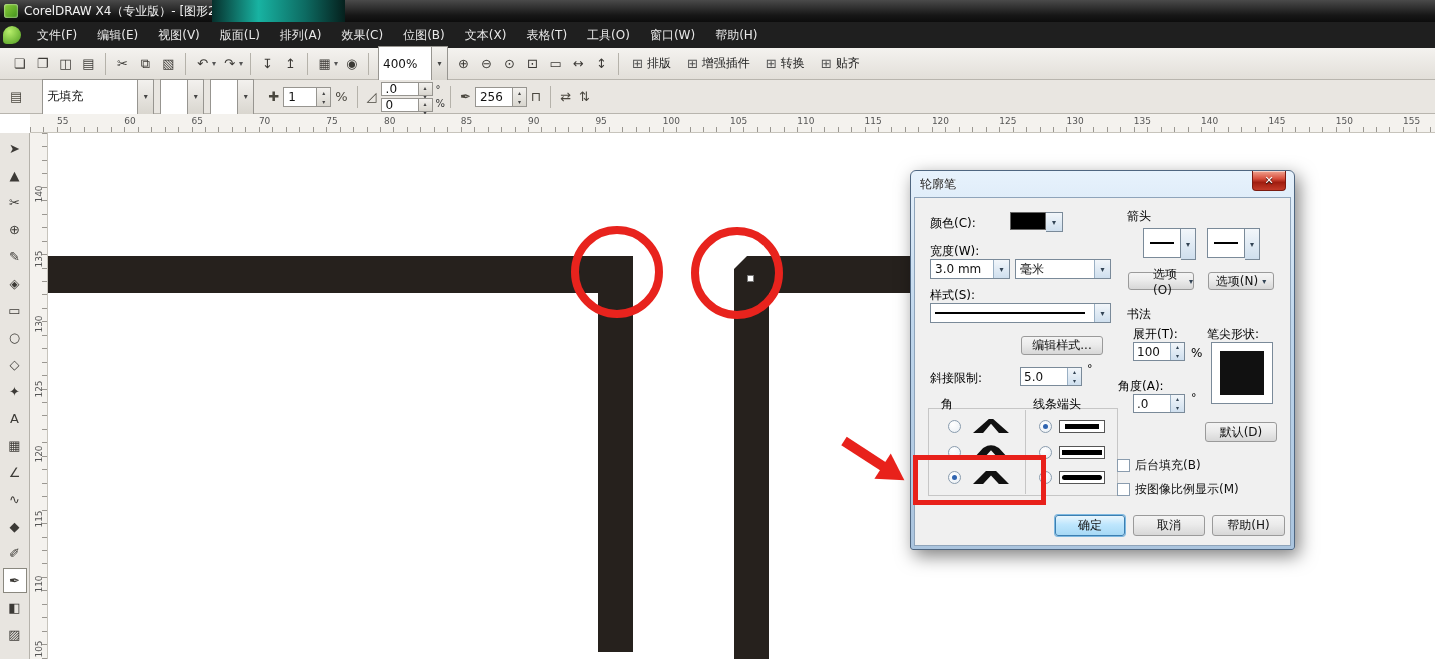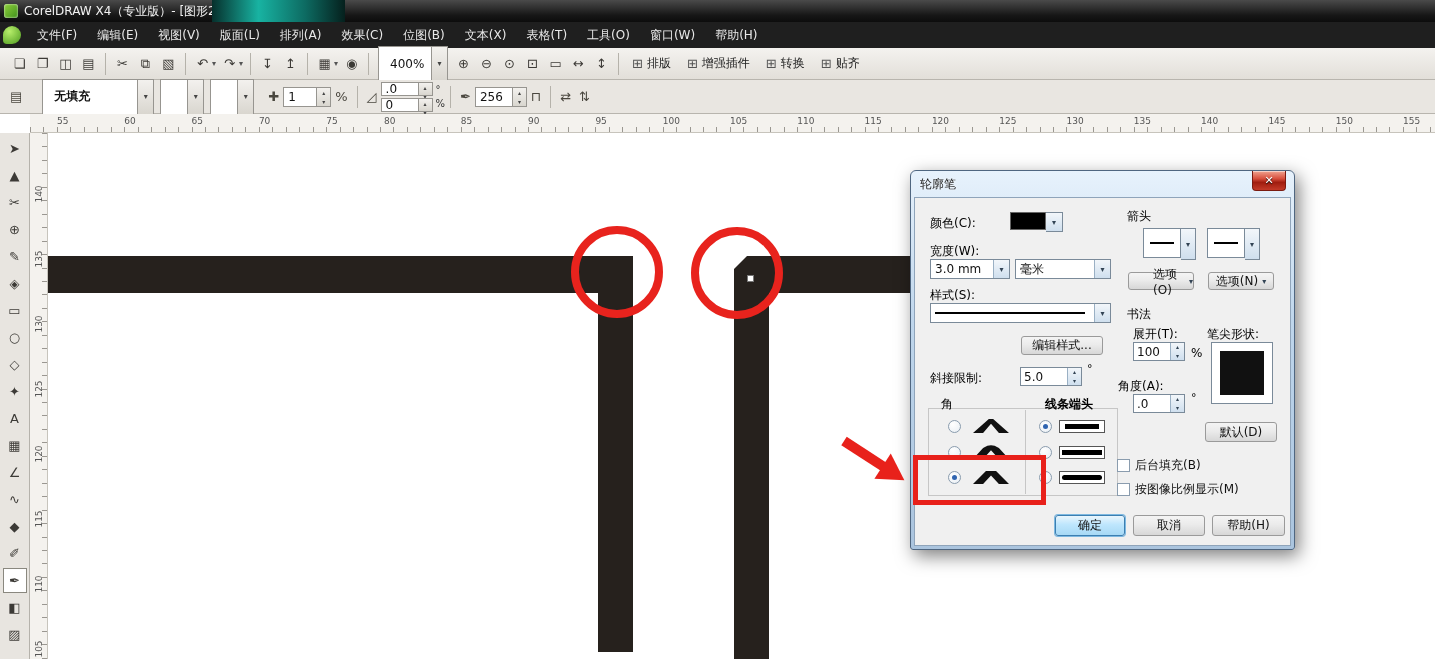--- a/index.html
+++ b/index.html
@@ -22,33 +22,33 @@
   
   .toolbar{position:absolute;left:0;top:48px;width:1435px;height:32px;
            background:linear-gradient(#f4f2ef,#e2dfd9);border-bottom:1px solid #b8b5ae;
            display:flex;align-items:center;padding-left:8px;box-sizing:border-box;}
   .tb-group{display:flex;align-items:center;}
   .tbtn{width:23px;height:24px;display:flex;align-items:center;justify-content:center;
         color:#3c3a36;font-size:13px;}
   .ddarr{font-size:8px;color:#555;margin:0 2px 0 -2px;}
   .vsep{width:1px;height:22px;background:#b5b2aa;margin:0 5px;display:inline-block;}
   .combo{background:#fff;border:1px solid #979590;height:36px;display:flex;align-items:center;
-         padding-left:11px;box-sizing:border-box;}
+         padding-left:4px;box-sizing:border-box;}
   .combo-dd{margin-left:auto;width:15px;height:100%;background:linear-gradient(#f3f1ee,#d9d6cf);
          border-left:1px solid #979590;display:flex;align-items:center;justify-content:center;
          font-size:8px;color:#444;}
   .combo.zoom{width:70px;margin:0 4px;}
   .plugin-btn{display:flex;align-items:center;gap:4px;padding:0 8px;height:24px;color:#222;}
   .pbicon{color:#555;font-size:13px;}
   
   .propbar{position:absolute;left:0;top:80px;width:1435px;height:34px;
            background:#e9e6e1;border-bottom:1px solid #b8b5ae;
            display:flex;align-items:center;padding-left:6px;box-sizing:border-box;}
   .pb-icon{color:#4a473f;font-size:13px;margin:0 4px;}
-  .combo.fill{width:112px;margin-left:16px;font-weight:bold;}
+  .combo.fill{width:112px;margin-left:16px;}
   .combo.small{width:44px;margin-left:6px;}
   .spin{background:#fff;border:1px solid #979590;height:20px;display:flex;align-items:center;
         box-sizing:border-box;}
   .spin .val{padding:0 4px;}
   .spin-ud{margin-left:auto;width:13px;height:100%;display:flex;flex-direction:column;
         border-left:1px solid #979590;background:linear-gradient(#f3f1ee,#d9d6cf);}
   .spin-ud i{font-style:normal;font-size:6px;line-height:9px;text-align:center;color:#444;}
   .stack{display:flex;flex-direction:column;justify-content:center;gap:2px;}
   .stack .spin{height:14px;width:52px;}
   .unitcol{display:flex;flex-direction:column;justify-content:center;gap:0;font-size:10px;
@@ -450,21 +450,21 @@
         <span class="dspin-ud">
             <i>▴</i>
             <i>▾</i>
           </span>
       </div>
       <span class="lbl sup" style="left:276px;top:193px;">°</span>
 
       <div class="grpbox" style="left:13px;top:210px;width:190px;height:88px;"></div>
       <div class="vline" style="left:110px;top:212px;height:84px;"></div>
       <span class="lbl" style="left:26px;top:198px;">角</span>
-      <span class="lbl" style="left:130px;top:198px;font-weight:bold;">线条端头</span>
+      <span class="lbl" style="left:118px;top:198px;">线条端头</span>
 
       <div class="radio corner-radio" style="left:33px;top:222px;"></div>
       <div class="chev miter" style="left:58px;top:221px;"></div>
       <div class="radio corner-radio" style="left:33px;top:248px;"></div>
       <div class="chev round" style="left:58px;top:247px;"></div>
       <div class="radio corner-radio on" style="left:33px;top:273px;"></div>
       <div class="chev bevel" style="left:58px;top:272px;"></div>
 
       <div class="radio caps-radio on" style="left:124px;top:222px;"></div>
       <div class="cap c1" style="left:144px;top:222px;">

